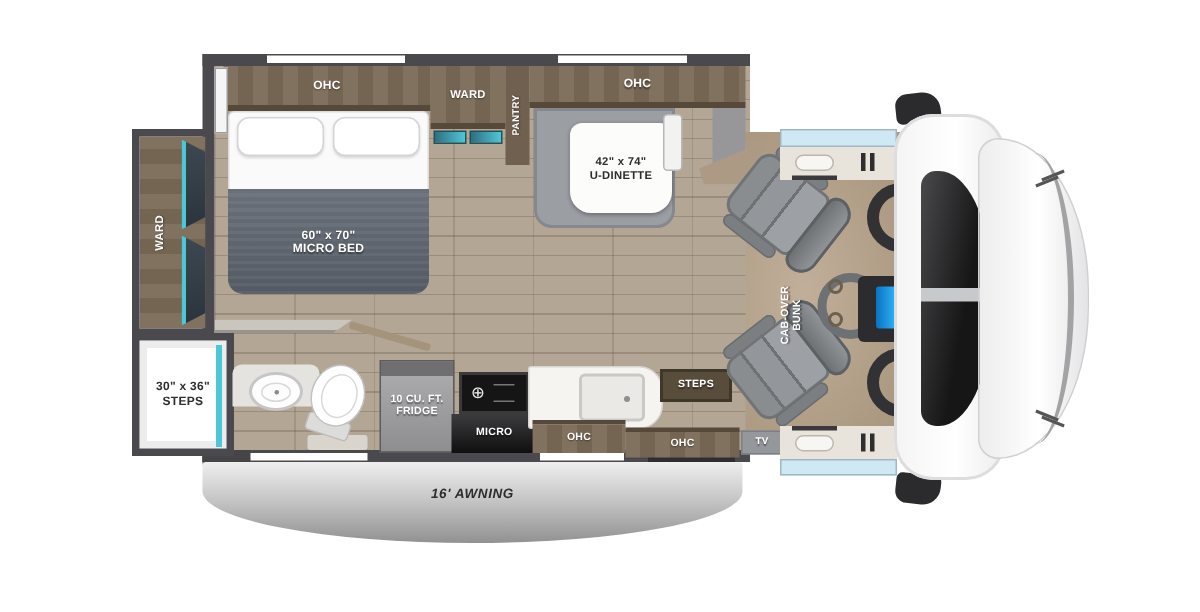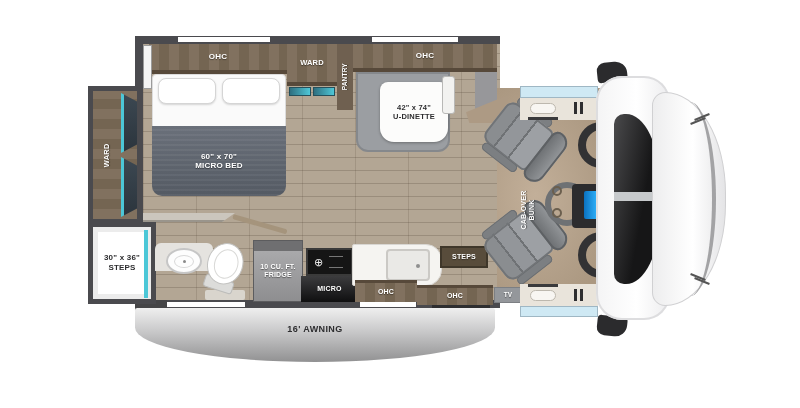--- a/index.html
+++ b/index.html
@@ -200,16 +200,16 @@
     <div class="abs" style="left:0;top:78px;width:100%;height:9px;background:#c7cacc;"></div>
   </div>
   <div class="abs" style="left:652px;top:92px;width:74px;height:214px;background:linear-gradient(90deg,#ededee,#ffffff 55%,#e4e4e6);border:1px solid #d0d0d2;box-sizing:border-box;border-radius:14px 64px 64px 14px / 14px 107px 107px 14px;"></div>
   <div class="abs ring" style="left:664px;top:102px;width:52px;height:194px;border-right:4px solid #a3a3a5;border-top:none;border-left:none;border-bottom:none;border-radius:50%;"></div>
   <div class="abs" style="left:694px;top:116px;width:16px;height:2px;background:#555;transform:rotate(-22deg);"></div>
   <div class="abs" style="left:690px;top:120px;width:16px;height:2px;background:#555;transform:rotate(-22deg);"></div>
   <div class="abs" style="left:690px;top:276px;width:16px;height:2px;background:#555;transform:rotate(22deg);"></div>
   <div class="abs" style="left:694px;top:280px;width:16px;height:2px;background:#555;transform:rotate(22deg);"></div>
 
   <div class="abs flexc" style="left:135px;top:308px;width:360px;height:54px;background:linear-gradient(180deg,#efefef,#c7c7c8 45%,#919192);border-radius:3px 3px 240px 240px / 3px 3px 46px 46px;align-items:flex-start;padding-top:16px;box-sizing:border-box;">
-    <span class="lbl-dark" style="font-size:9px;letter-spacing:.4px;">16' AWNING</span>
+    <span class="lbl-dark" style="font-size:9px;letter-spacing:.4px;font-style:italic;">16' AWNING</span>
   </div>
 
 </div>
 
 </body></html>

